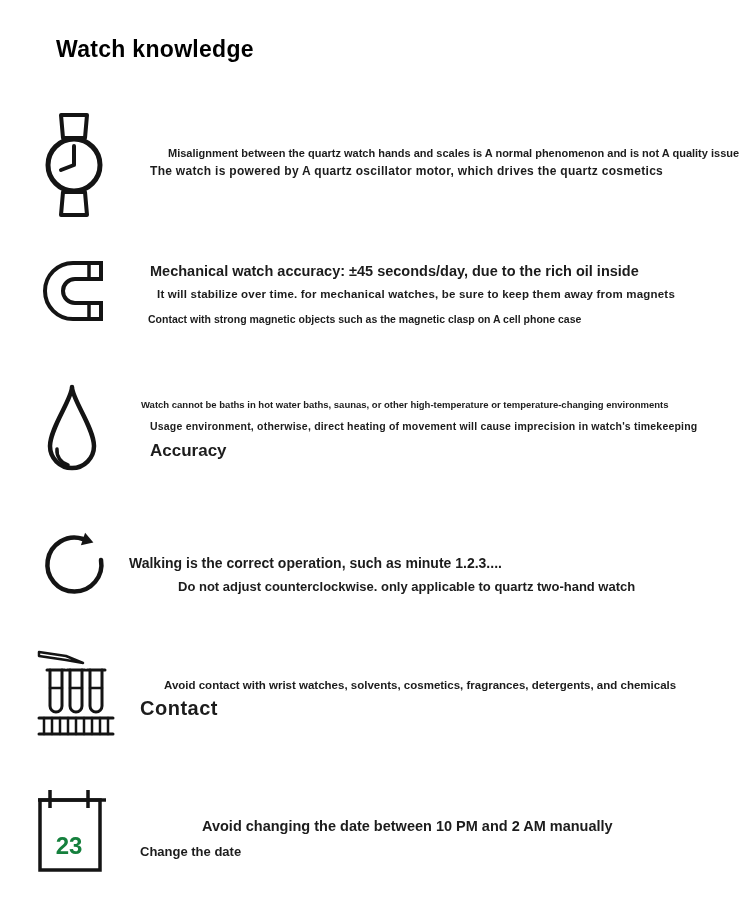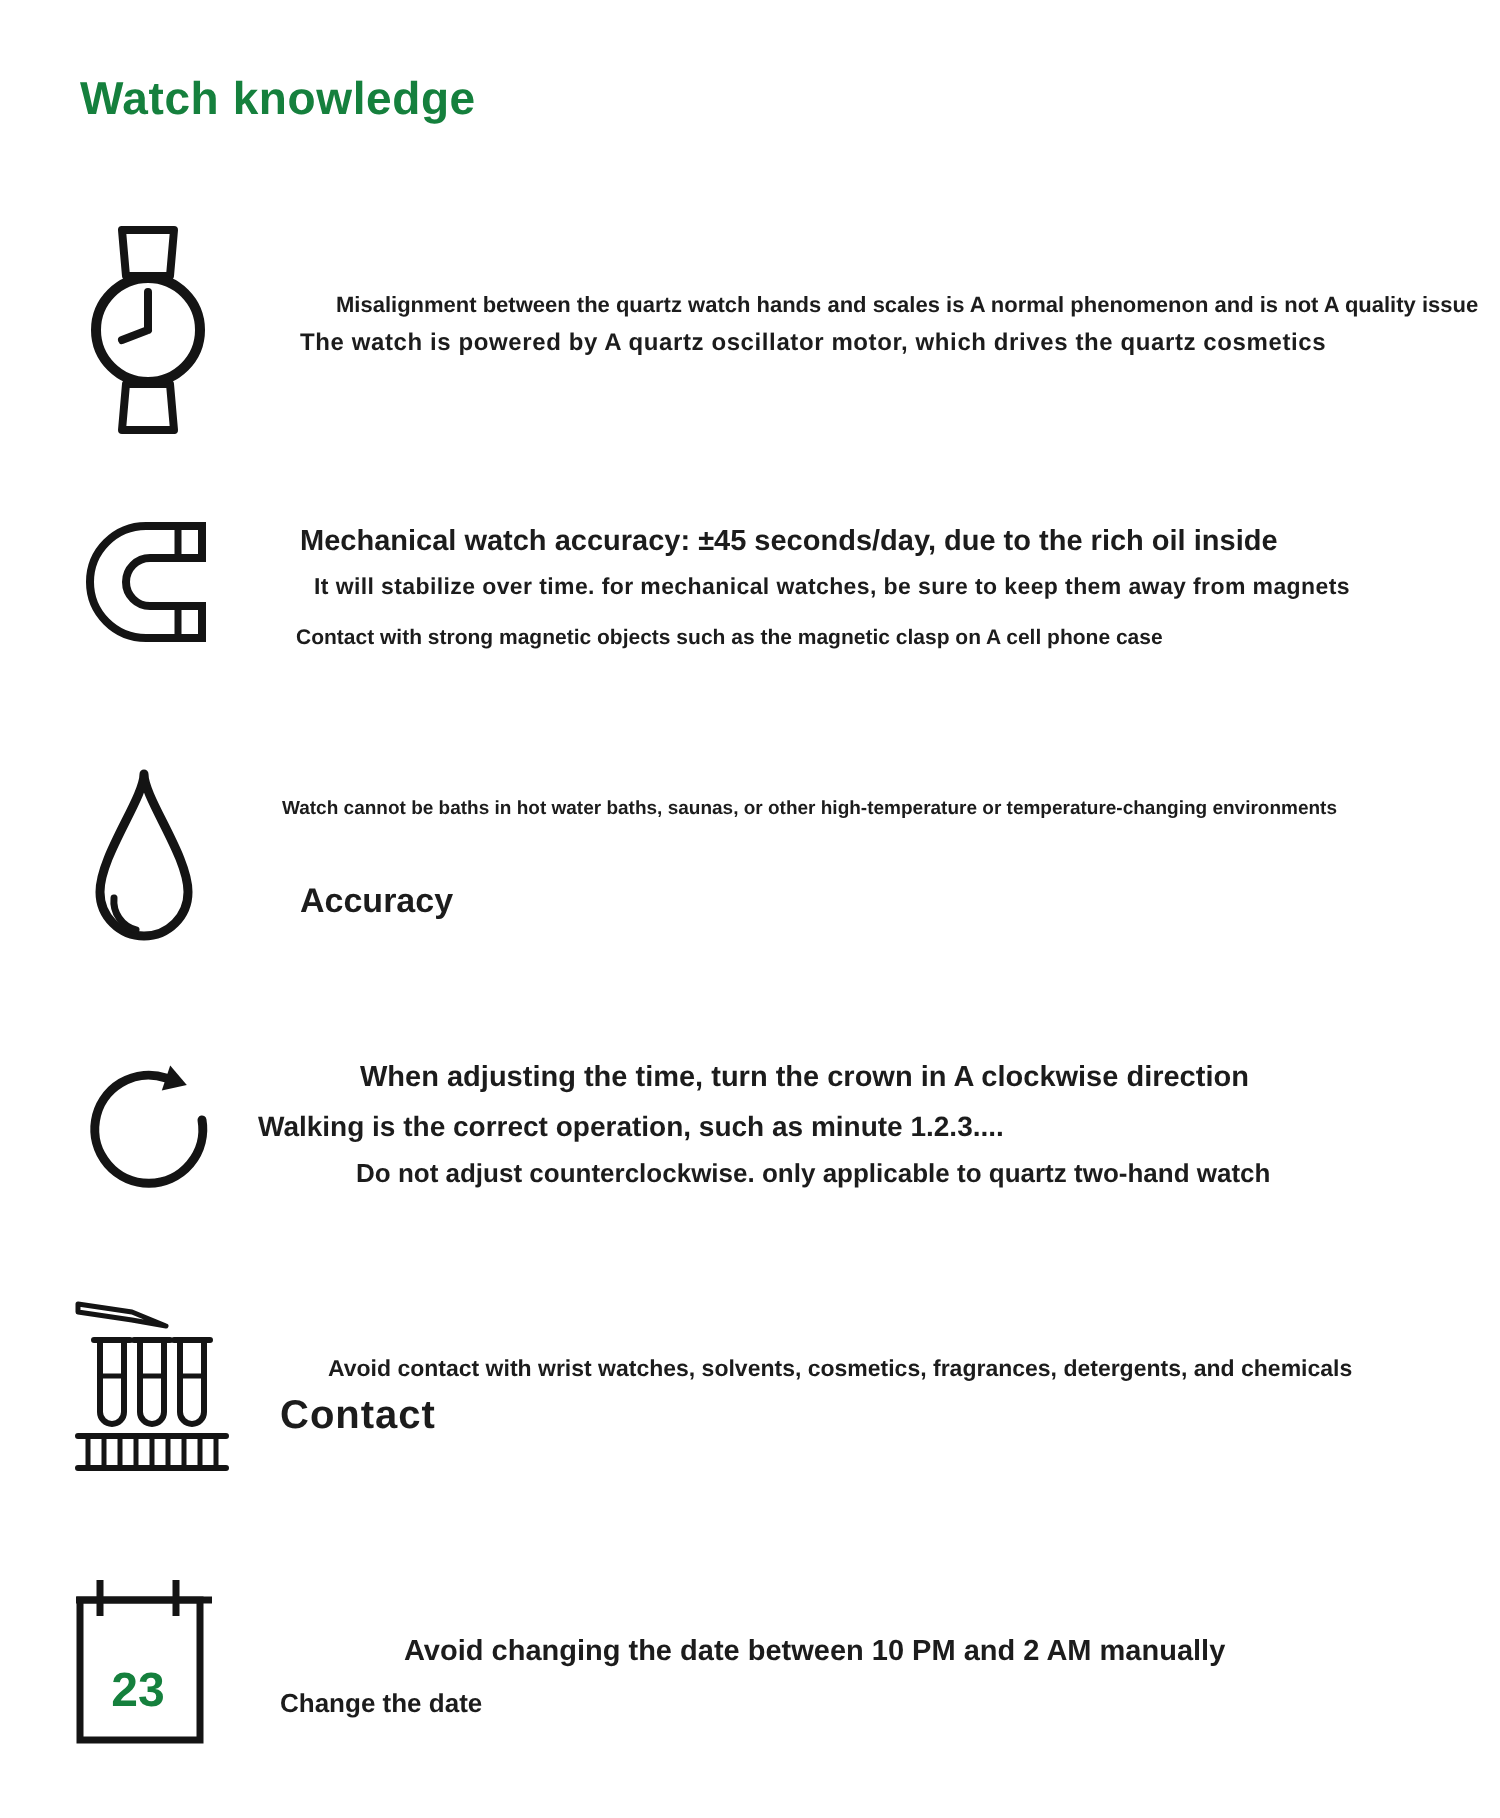--- a/index.html
+++ b/index.html
@@ -1,22 +1,22 @@
 <!DOCTYPE html>
 <html><head>
 <meta charset="utf-8">
 <style>
   html,body { margin:0; padding:0; background:#ffffff; }
   .page {
     position:relative; width:750px; height:909px; background:#ffffff;
     font-family:"Liberation Sans", sans-serif; overflow:hidden;
   }
   .title {
-    position:absolute; left:40px; top:36px;
-    font-size:23px; font-weight:700; color:#15803d; letter-spacing:0.3px;
+    position:absolute; left:56px; top:36px;
+    font-size:23px; font-weight:700; color:#000000; letter-spacing:0.3px;
   }
   .icon { position:absolute; }
   .icon svg { display:block; width:100%; height:100%; }
   .line {
     position:absolute; font-weight:700; color:#1c1c1c; white-space:nowrap;
   }
   
   .icon-watch    { left:38px;  top:112px; width:68px; height:106px; }
   .icon-magnet   { left:42px;  top:258px; width:63px; height:67px; }
   .icon-drop     { left:40px;  top:383px; width:64px; height:97px; }
@@ -78,29 +78,29 @@
 
   <div class="icon icon-drop">
     <svg viewBox="0 0 64 97">
       <g fill="none" stroke="#141414">
         <path d="M32 4 C32 16 10 45 10 63 A22 22 0 0 0 54 63 C54 45 32 16 32 4 Z" stroke-width="4.5" stroke-linejoin="round"></path>
         <path d="M17 66 A15 15 0 0 0 28 82" stroke-width="3.5" stroke-linecap="round"></path>
       </g>
     </svg>
   </div>
   <div class="line s3a">Watch cannot be baths in hot water baths, saunas, or other high-temperature or temperature-changing environments</div>
+  <div class="line s3b">Usage environment, otherwise, direct heating of movement will cause imprecision in watch's timekeeping</div>
   <div class="line s3c">Accuracy</div>
 
   <div class="icon icon-arrow">
     <svg viewBox="0 0 70 84">
       <path d="M43 21 A27 27 0 1 0 61 42" fill="none" stroke="#141414" stroke-width="4.5" stroke-linecap="round"></path>
       <polygon points="53.4,24.5 45.1,14.8 40.9,27.2" fill="#141414"></polygon>
     </svg>
   </div>
-  <div class="line s4a">When adjusting the time, turn the crown in A clockwise direction</div>
   <div class="line s4b">Walking is the correct operation, such as minute 1.2.3....</div>
   <div class="line s4c">Do not adjust counterclockwise. only applicable to quartz two-hand watch</div>
 
   <div class="icon icon-tubes">
     <svg viewBox="0 0 80 104">
       <g fill="none" stroke="#141414" stroke-linecap="round">
         <path d="M3 8 L30 12 L47 19 L30 16 L3 12 Z" stroke-width="2.5" stroke-linejoin="round"></path>
         <path d="M11 26 H29 M31 26 H49 M51 26 H69" stroke-width="3"></path>
         <path d="M14 26 V62 A6 6 0 0 0 26 62 V26" stroke-width="3"></path>
         <path d="M34 26 V62 A6 6 0 0 0 46 62 V26" stroke-width="3"></path>

